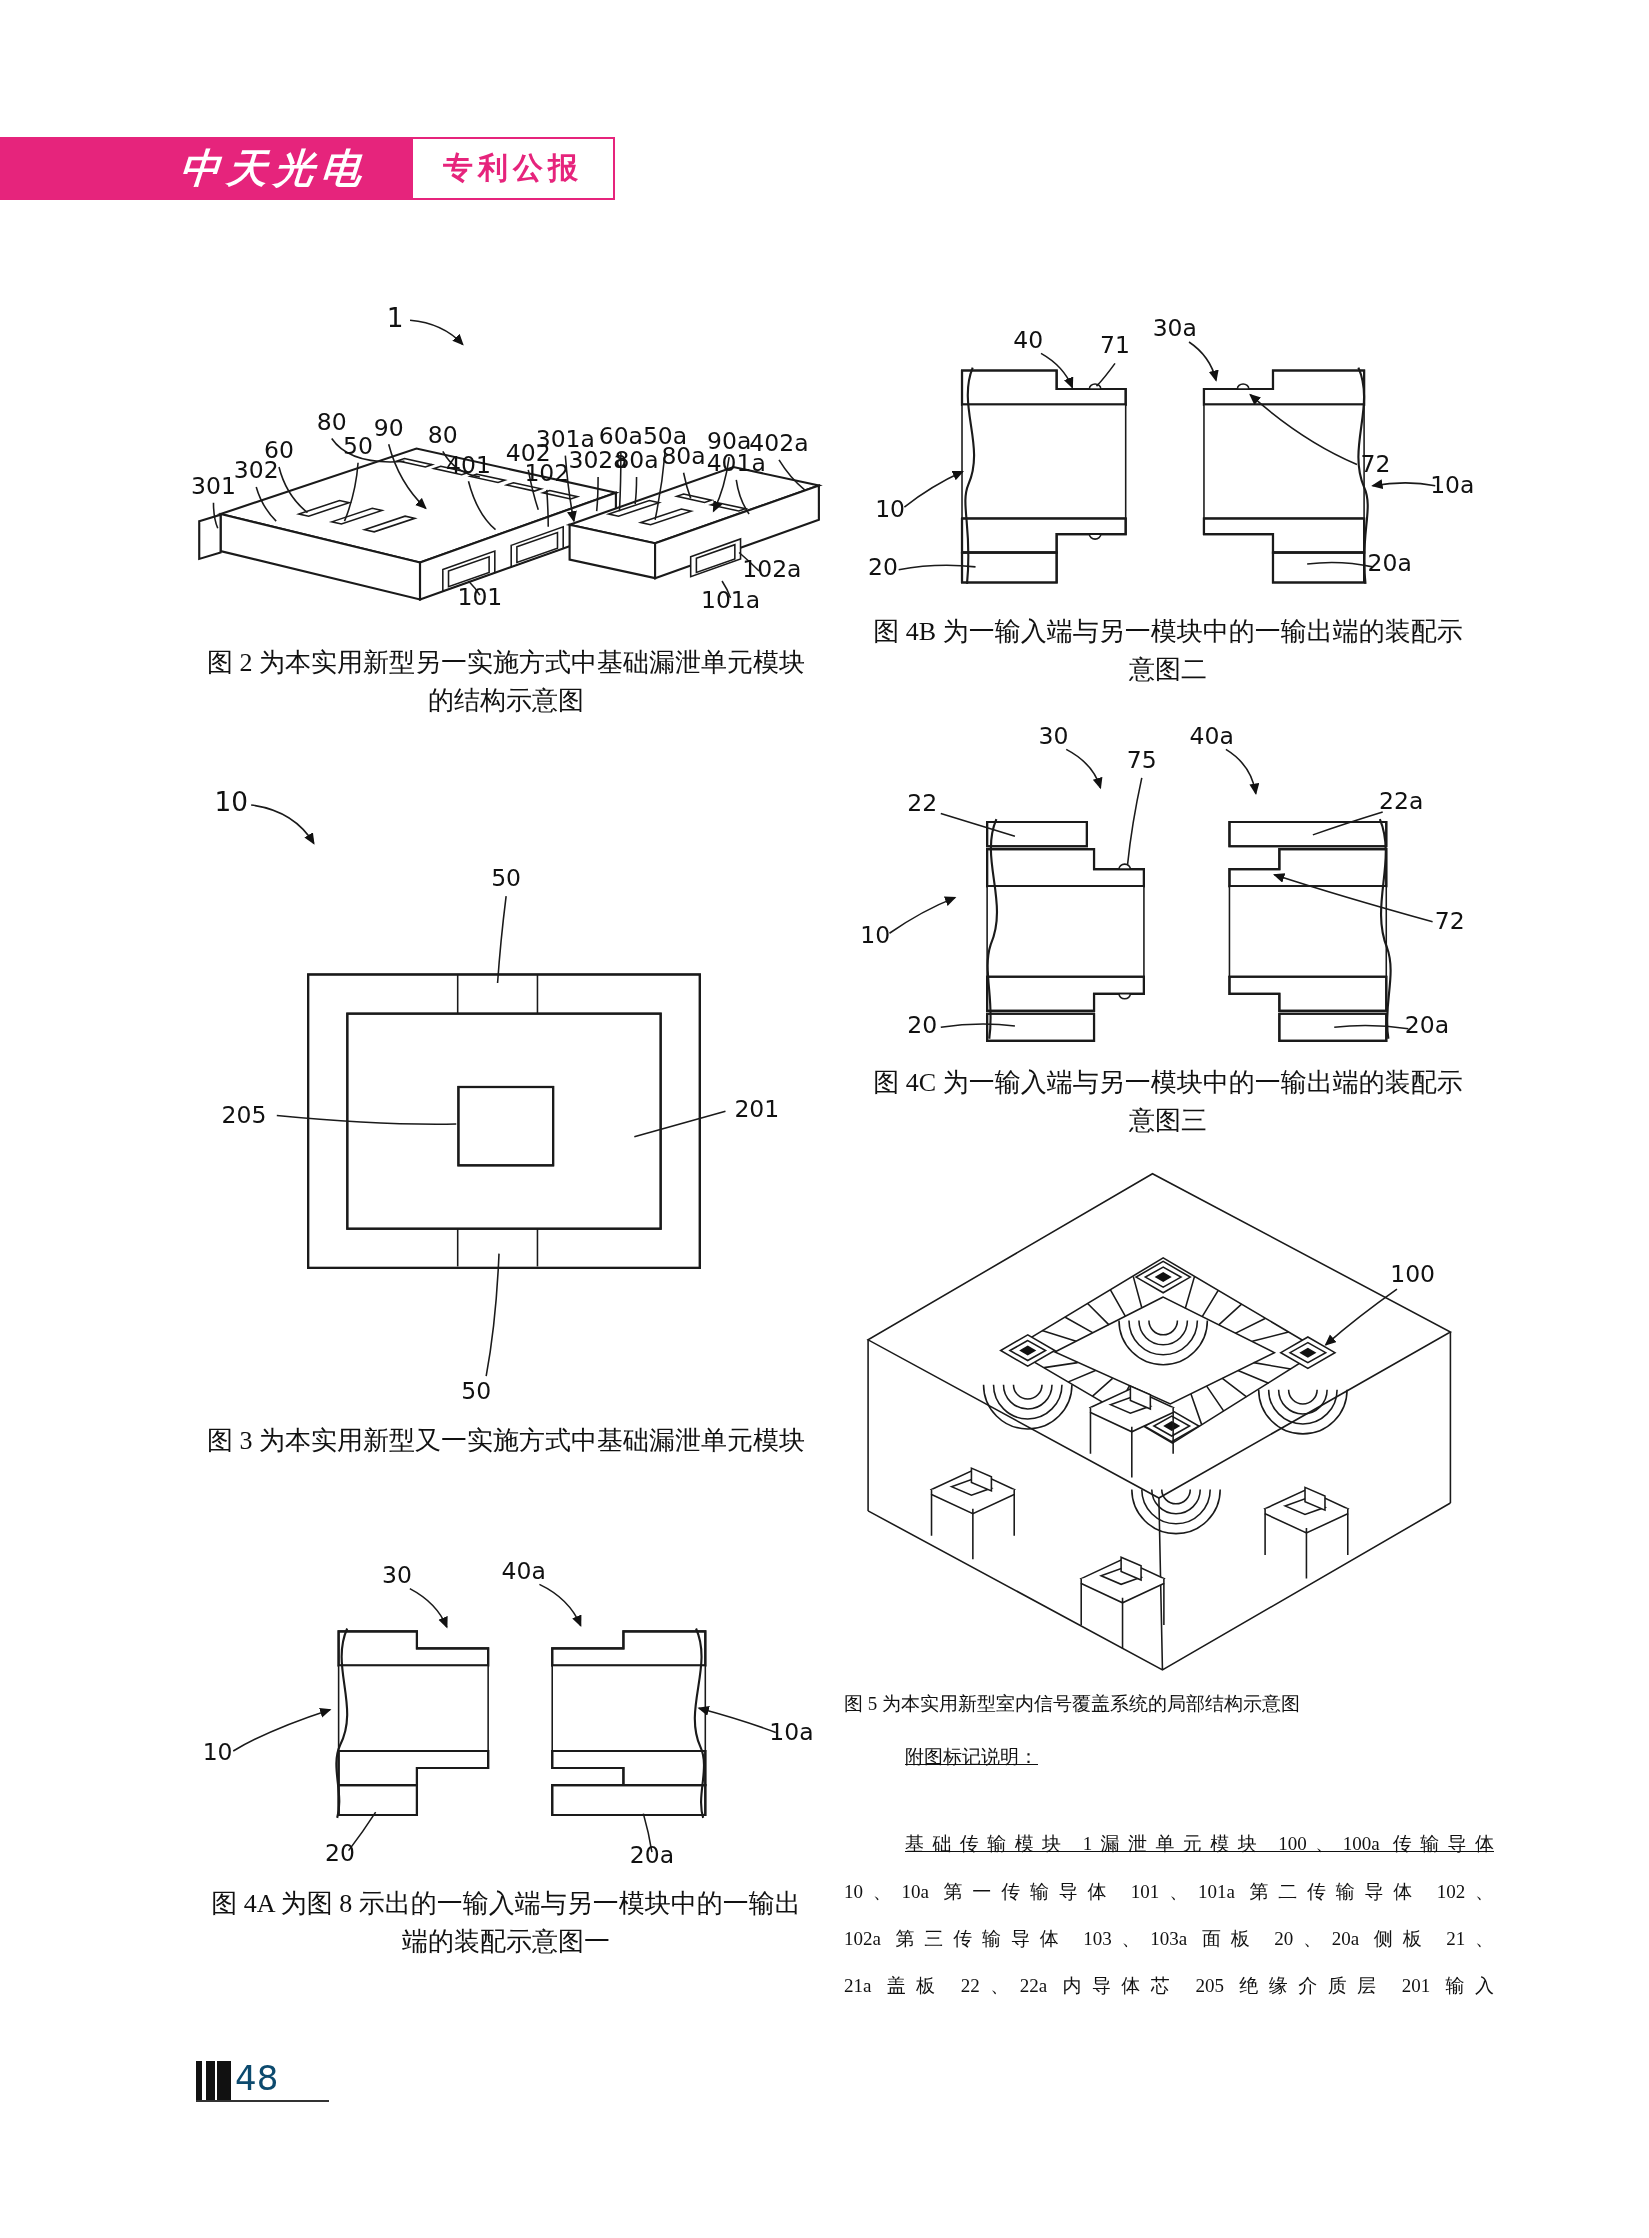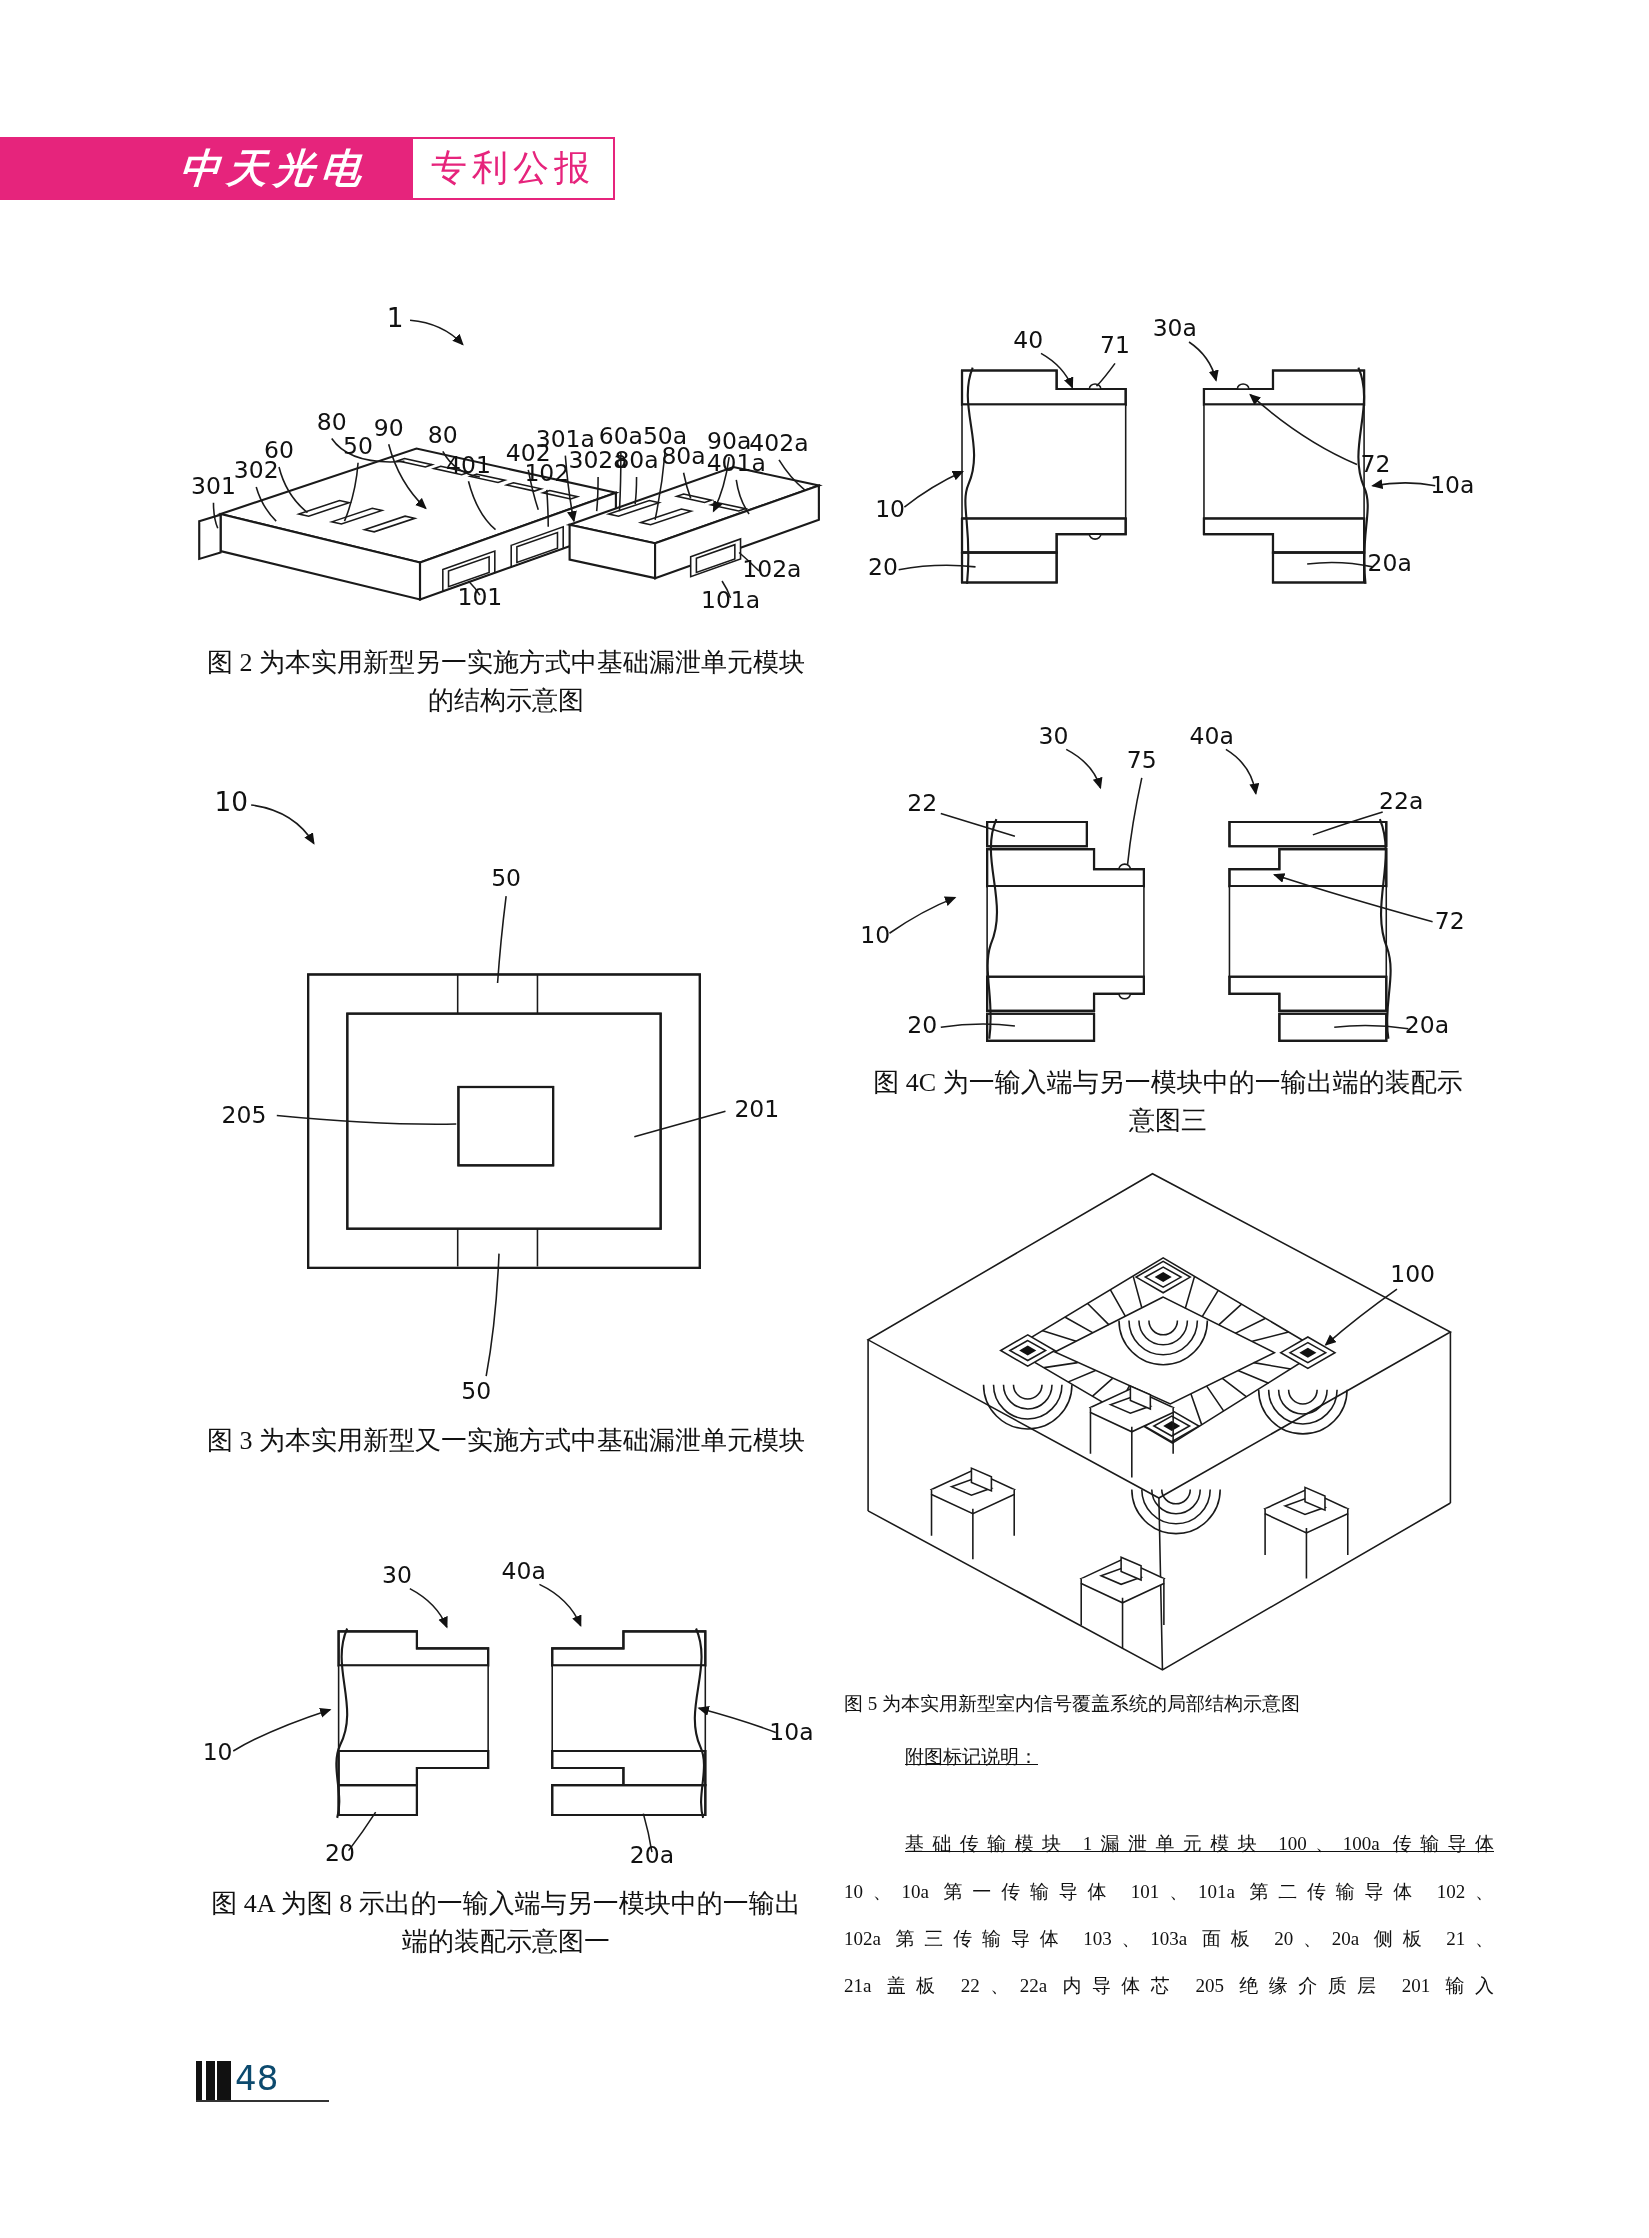--- a/index.html
+++ b/index.html
@@ -5,22 +5,22 @@
   html,body{margin:0;padding:0;background:#777;}
   .page{position:relative;width:1649px;height:2239px;background:#ffffff;overflow:hidden;
         font-family:"Liberation Serif","DejaVu Serif",serif;color:#111;}
   
   .pinkbar{position:absolute;left:0;top:137px;width:414px;height:63px;background:var(--accent,#E6247C);
            display:flex;align-items:center;justify-content:flex-end;padding-right:46px;box-sizing:border-box;}
   .logo-text{color:#fff;font-family:"Liberation Serif","DejaVu Serif",serif;font-weight:bold;font-style:italic;
              font-size:40px;letter-spacing:7.1px;transform:skewX(-4deg);white-space:nowrap;}
   .badge{position:absolute;left:411px;top:137px;width:204px;height:63px;background:#fff;
          border:2.9px solid var(--accent,#E6247C);box-sizing:border-box;display:flex;align-items:center;justify-content:center;}
-  .badge-text{color:var(--accent,#E6247C);font-family:"Liberation Sans","DejaVu Sans",sans-serif;font-weight:normal;
-              font-size:36px;letter-spacing:5px;white-space:nowrap;}
+  .badge-text{color:var(--accent,#E6247C);font-family:"Liberation Sans","DejaVu Sans",sans-serif;font-weight:bold;
+              font-size:30px;letter-spacing:5px;white-space:nowrap;}
   
   .fig{position:absolute;}
   .fig svg{display:block;width:100%;height:100%;overflow:visible;}
   .ln{stroke:#1a1a1a;stroke-width:3;fill:none;}
   .ln2{stroke:#1a1a1a;stroke-width:2.2;fill:none;}
   .lnw{stroke:#1a1a1a;stroke-width:3;fill:#fff;}
   .lnw2{stroke:#1a1a1a;stroke-width:2.2;fill:#fff;}
   .leader{stroke:#1a1a1a;stroke-width:2.2;fill:none;}
   .figlabel{font-family:"DejaVu Sans","Liberation Sans",sans-serif;fill:#111;text-anchor:middle;}
   
@@ -260,20 +260,24 @@
         <path d="M84,284 Q122,254 166,234" class="leader" marker-end="url(#arr)"></path>
         <text x="64" y="298" class="figlabel" font-size="33">10</text>
         <path d="M830,254 Q790,246 742,254" class="leader" marker-end="url(#arr)"></path>
         <text x="854" y="264" class="figlabel" font-size="33">10a</text>
         <path d="M76,372 Q130,362 184,368" class="leader"></path>
         <text x="54" y="380" class="figlabel" font-size="33">20</text>
         <path d="M742,368 Q696,358 650,364" class="leader"></path>
         <text x="766" y="374" class="figlabel" font-size="33">20a</text>
       </svg>
   </div>
+  <div class="cap" style="left:844px;top:613px;width:648px">
+    <div>图 4B 为一输入端与另一模块中的一输出端的装配示</div>
+    <div>意图二</div>
+  </div>
 
   <div class="fig" style="left:841px;top:695px;width:670px;height:371px">
     <svg viewBox="0 0 940 520">
 
       <path class="lnw" d="M205,178 H345 V212 H205 Z" fill="url(#hB)"></path>
       <path class="ln" d="M205,178 H345 V212 H205 Z"></path>
       <path class="lnw" d="M205,216 H355 V244 H425 V268 H205 Z" fill="url(#hA)"></path>
       <path class="ln" d="M205,216 H355 V244 H425 V268 H205 Z"></path>
       <path class="lnw2" d="M390,244 a8,7 0 0 1 16,0 Z"></path>
       <rect x="205" y="268" width="220" height="127" class="lnw2"></rect>

